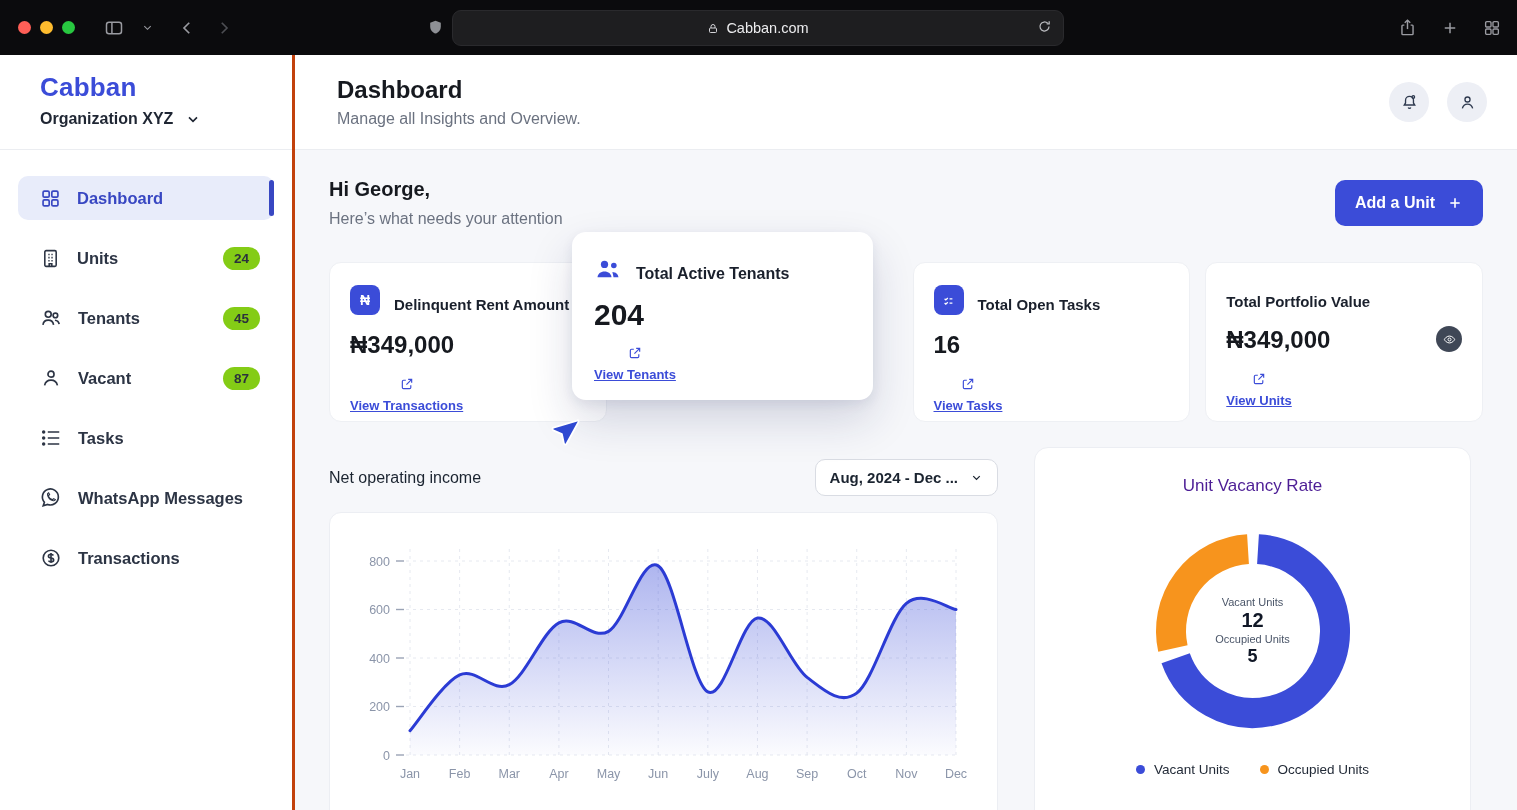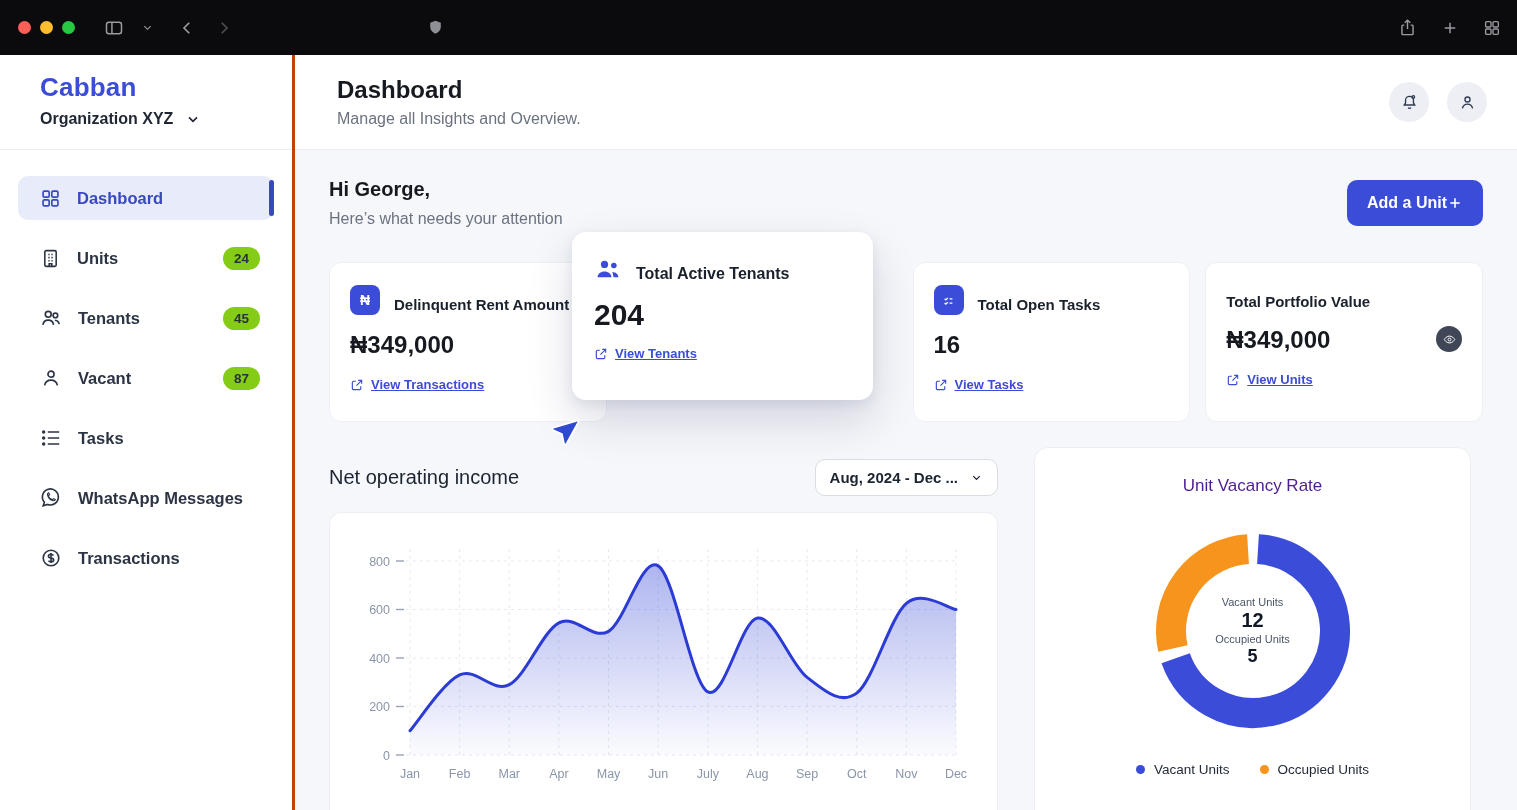--- a/index.html
+++ b/index.html
@@ -35,41 +35,41 @@
   .page-title { font-size:24px; font-weight:800; color:#16191f; }
   .page-sub { font-size:16px; color:#6b7280; margin-top:6px; }
   .hdr-icons { display:flex; gap:18px; }
   .icon-circle { width:40px; height:40px; border-radius:50%; background:#edeff5; display:flex; align-items:center; justify-content:center; color:#2f3a4f; cursor:pointer; }
 
   .content { flex:1; position:relative; padding:28px 34px 0 34px; overflow:hidden; }
 
   .greet-row { display:flex; align-items:center; justify-content:space-between; }
   .greet-name { font-size:20px; font-weight:800; color:#16191f; }
   .greet-sub { font-size:16px; color:#6b7280; margin-top:9px; }
-  .add-btn { height:46px; background:#3B4CD8; color:#fff; border:none; border-radius:10px; padding:0 20px; font-size:16px; font-weight:700; display:flex; align-items:center; cursor:pointer; font-family:inherit; }
+  .add-btn { height:46px; background:#3B4CD8; color:#fff; border:none; border-radius:10px; padding:0 20px; font-size:16px; font-weight:700; display:flex; align-items:center; gap:12px; cursor:pointer; font-family:inherit; }
 
   .stats-row { display:flex; gap:15px; margin-top:34px; }
   .stat-card { flex:1; height:160px; background:#fff; border-radius:12px; border:1px solid #eef0f4; padding:22px 20px; }
   .stat-card.ghost { background:transparent; border:none; }
   .stat-head { display:flex; align-items:center; gap:14px; }
   .stat-title { font-size:15px; font-weight:700; color:#1a202c;margin-top:8px; }
   .sq-icon { width:30px; height:30px; border-radius:8px; background:#3B4CD8; color:#fff; display:flex; align-items:center; justify-content:center; font-weight:700; font-size:14px; }
   .stat-value { font-size:24px; font-weight:800; color:#16191f; margin-top:16px; }
-  .stat-link { display:inline-flex; align-items:center; gap:7px; margin-top:18px; color:#3B4CD8; font-size:13px; font-weight:700; text-decoration:underline; cursor:pointer; }
+  .stat-link { display:inline-flex; align-items:center; gap:7px; margin-top:18px; color:#3B4CD8; font-size:13px; font-weight:700; text-decoration:underline; cursor:pointer;flex-direction:column; }
   .value-row { display:flex; align-items:center; justify-content:space-between; }
   .eye-btn { width:26px; height:26px; border-radius:50%; background:#3f4756; display:flex; align-items:center; justify-content:center; cursor:pointer; }
 
   .popup-card { position:absolute; left:277px; top:82px; width:301px; height:168px; background:#fff; border-radius:14px; box-shadow:0 20px 45px rgba(23,32,90,.16), 0 4px 12px rgba(23,32,90,.08); padding:24px 22px; z-index:10; }
   .popup-card .stat-value { font-size:30px; margin-top:14px; }
   .cursor-float { position:absolute; left:252px; top:264px; z-index:11; transform:rotate(6deg); }
 
   .charts-row { display:flex; gap:36px; margin-top:25px; align-items:flex-start; }
   .noi-col { width:669px; flex:0 0 669px; display:flex; flex-direction:column; }
   .noi-header { margin-top:12px; display:flex; align-items:center; justify-content:space-between; }
-  .noi-title { font-size:20px; font-weight:500; color:#1b2430; }
+  .noi-title { font-size:16px; font-weight:500; color:#1b2430; }
   .range-select { height:37px; background:#fff; border:1px solid #d9dce3; border-radius:10px; padding:0 14px; display:flex; align-items:center; gap:12px; font-size:15px; font-weight:700; color:#1b2430; cursor:pointer; }
   .noi-card { margin-top:16px; background:#fff; border:1px solid #eceef3; border-radius:12px; padding:18px 8px 10px 8px; height:420px; }
 
   .vacancy-card { width:437px; flex:0 0 437px; background:#fff; border:1px solid #eceef3; border-radius:14px; height:420px; padding:28px 24px; display:flex; flex-direction:column; align-items:center; }
   .vacancy-title { font-size:17px; font-weight:500; color:#4c1d95; }
   .donut-wrap { position:relative; width:210px; height:210px; margin-top:30px; }
   .donut-center { position:absolute; inset:0; display:flex; flex-direction:column; align-items:center; justify-content:center; gap:1px; text-align:center; }
   .dc-label { font-size:11px; color:#4a5568; }
   .dc-value { font-size:20px; font-weight:800; color:#111827; }
   .dc-value.small { font-size:18px; }
@@ -107,20 +107,35 @@
     <span class="chrome-btn dim" style="margin-left:10px">
       <svg width="18" height="18" viewBox="0 0 24 24" fill="none" stroke="currentColor" stroke-width="2.2">
           <polyline points="9 5 16 12 9 19"></polyline>
         </svg>
     </span>
     <span class="chrome-btn" style="position:absolute;left:418px">
       <svg width="17" height="19" viewBox="0 0 24 24" fill="#8e9095">
           <path d="M12 2.5l7.5 2.7v5.3c0 4.8-3.1 8.6-7.5 10-4.4-1.4-7.5-5.2-7.5-10V5.2L12 2.5z"></path>
         </svg>
     </span>
+    <div class="url-bar">
+      <span style="display:flex">
+        <svg width="12" height="13" viewBox="0 0 24 24" fill="none" stroke="#d4d4d8" stroke-width="2">
+            <rect x="5" y="11" width="14" height="9" rx="2"></rect>
+            <path d="M8 11V8a4 4 0 0 1 8 0v3"></path>
+          </svg>
+      </span>
+      <span>Cabban.com</span>
+      <span class="url-reload">
+        <svg width="15" height="15" viewBox="0 0 24 24" fill="none" stroke="currentColor" stroke-width="2">
+            <path d="M19.2 12a7.2 7.2 0 1 1-2.1-5.1"></path>
+            <polyline points="19.5 3.6 19.5 7.6 15.5 7.6"></polyline>
+          </svg>
+      </span>
+    </div>
     <div class="chrome-right">
       <span class="chrome-btn" style="margin:0">
         <svg width="19" height="19" viewBox="0 0 24 24" fill="none" stroke="currentColor" stroke-width="1.8">
             <path d="M8 9H6a1 1 0 0 0-1 1v10a1 1 0 0 0 1 1h12a1 1 0 0 0 1-1V10a1 1 0 0 0-1-1h-2"></path>
             <line x1="12" y1="14" x2="12" y2="3"></line>
             <polyline points="8.5 6 12 2.8 15.5 6"></polyline>
           </svg>
       </span>
       <span class="chrome-btn" style="margin:0">
         <svg width="18" height="18" viewBox="0 0 24 24" fill="none" stroke="currentColor" stroke-width="2">

